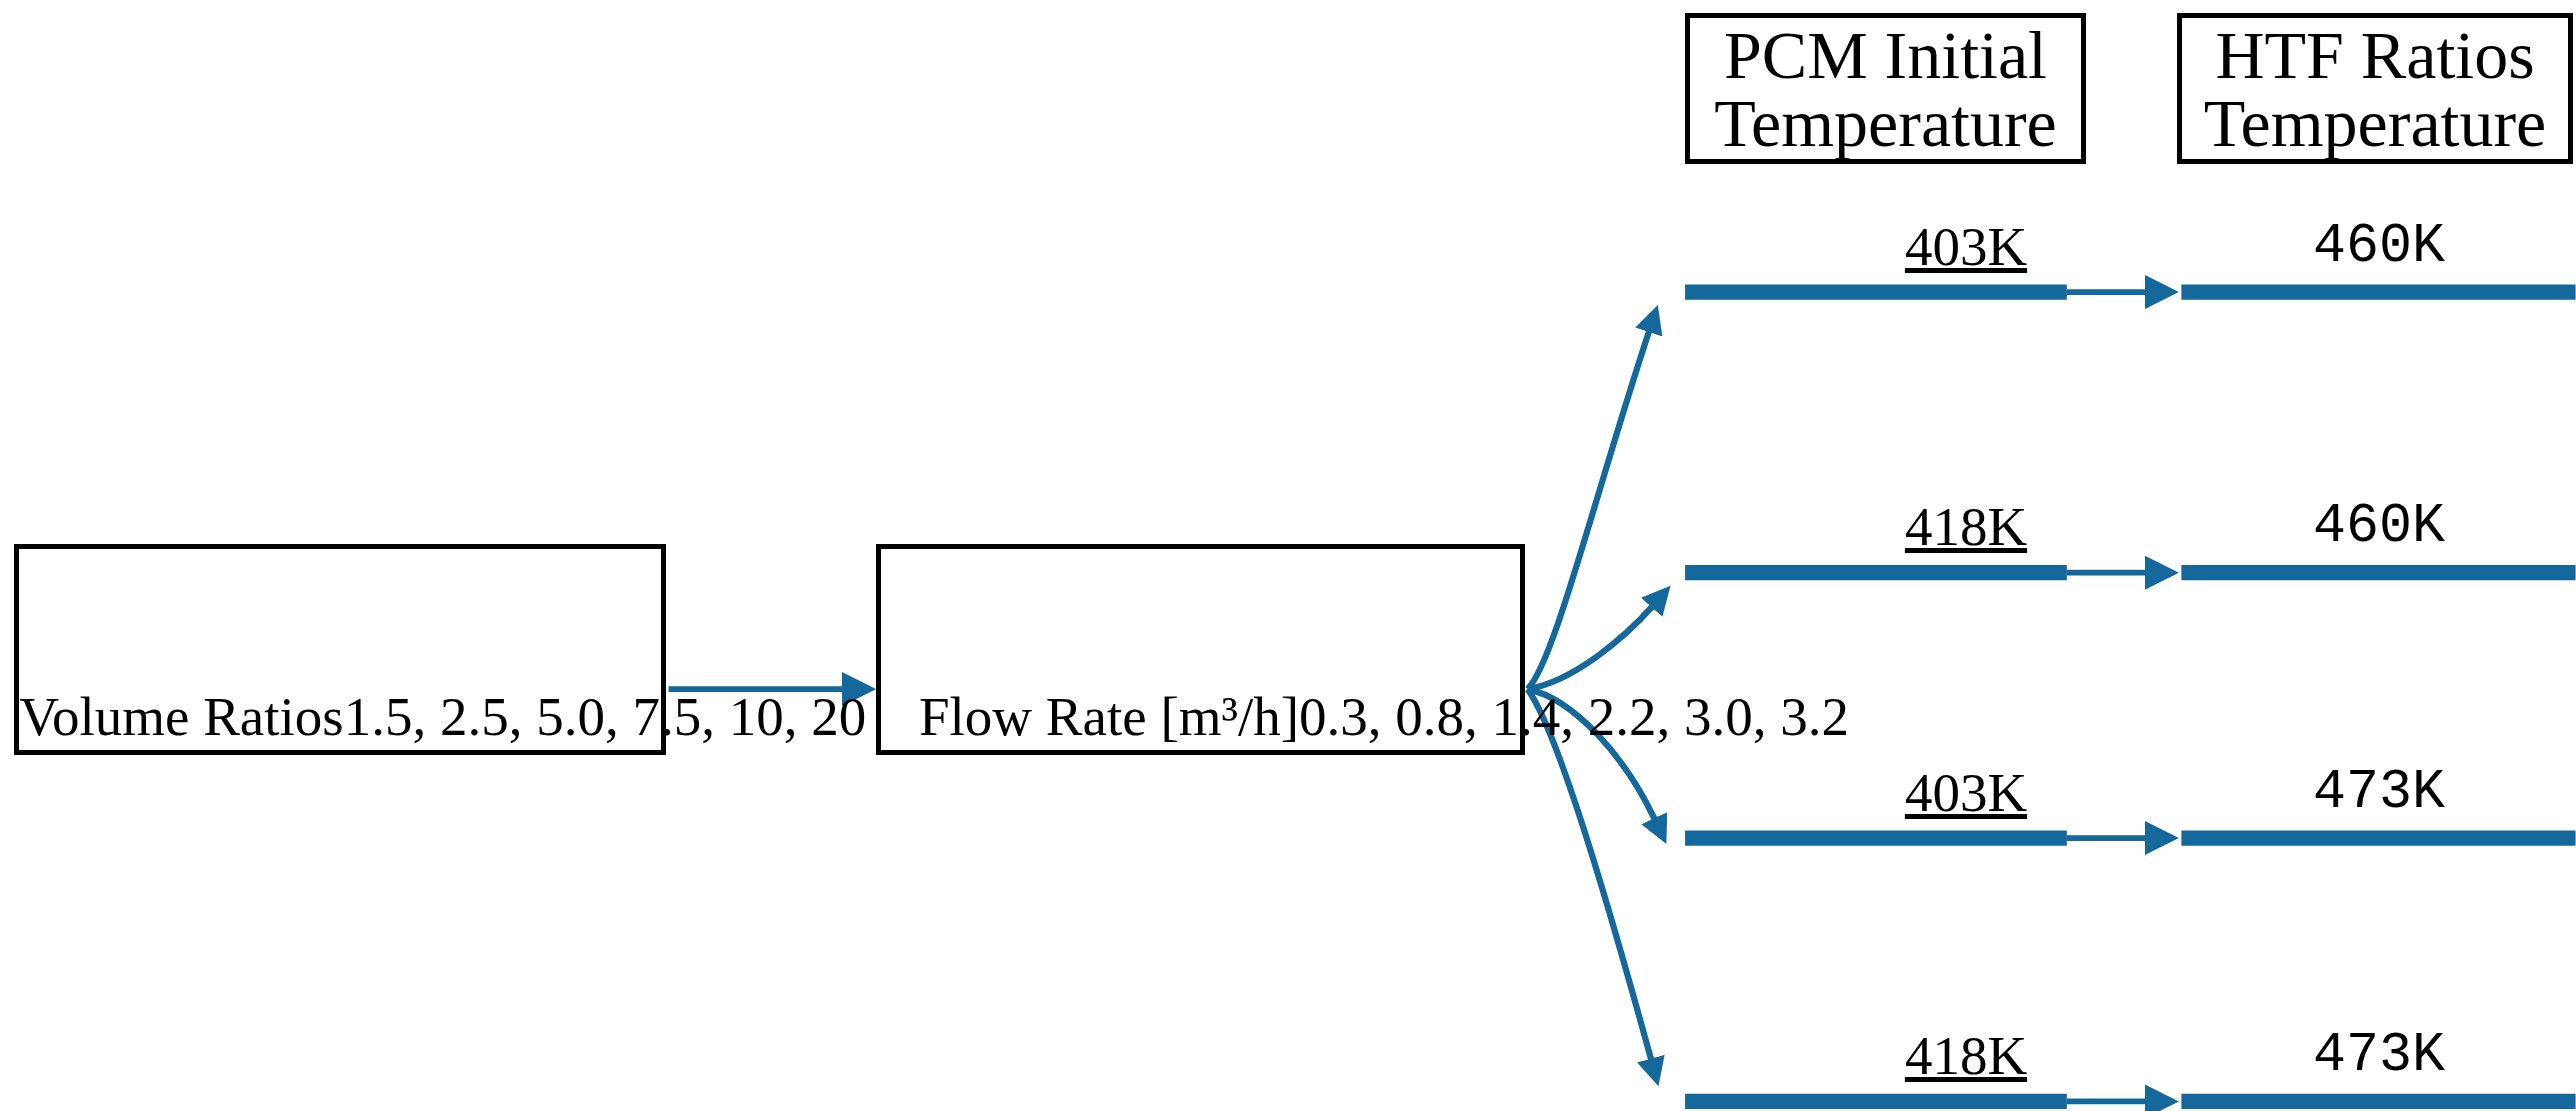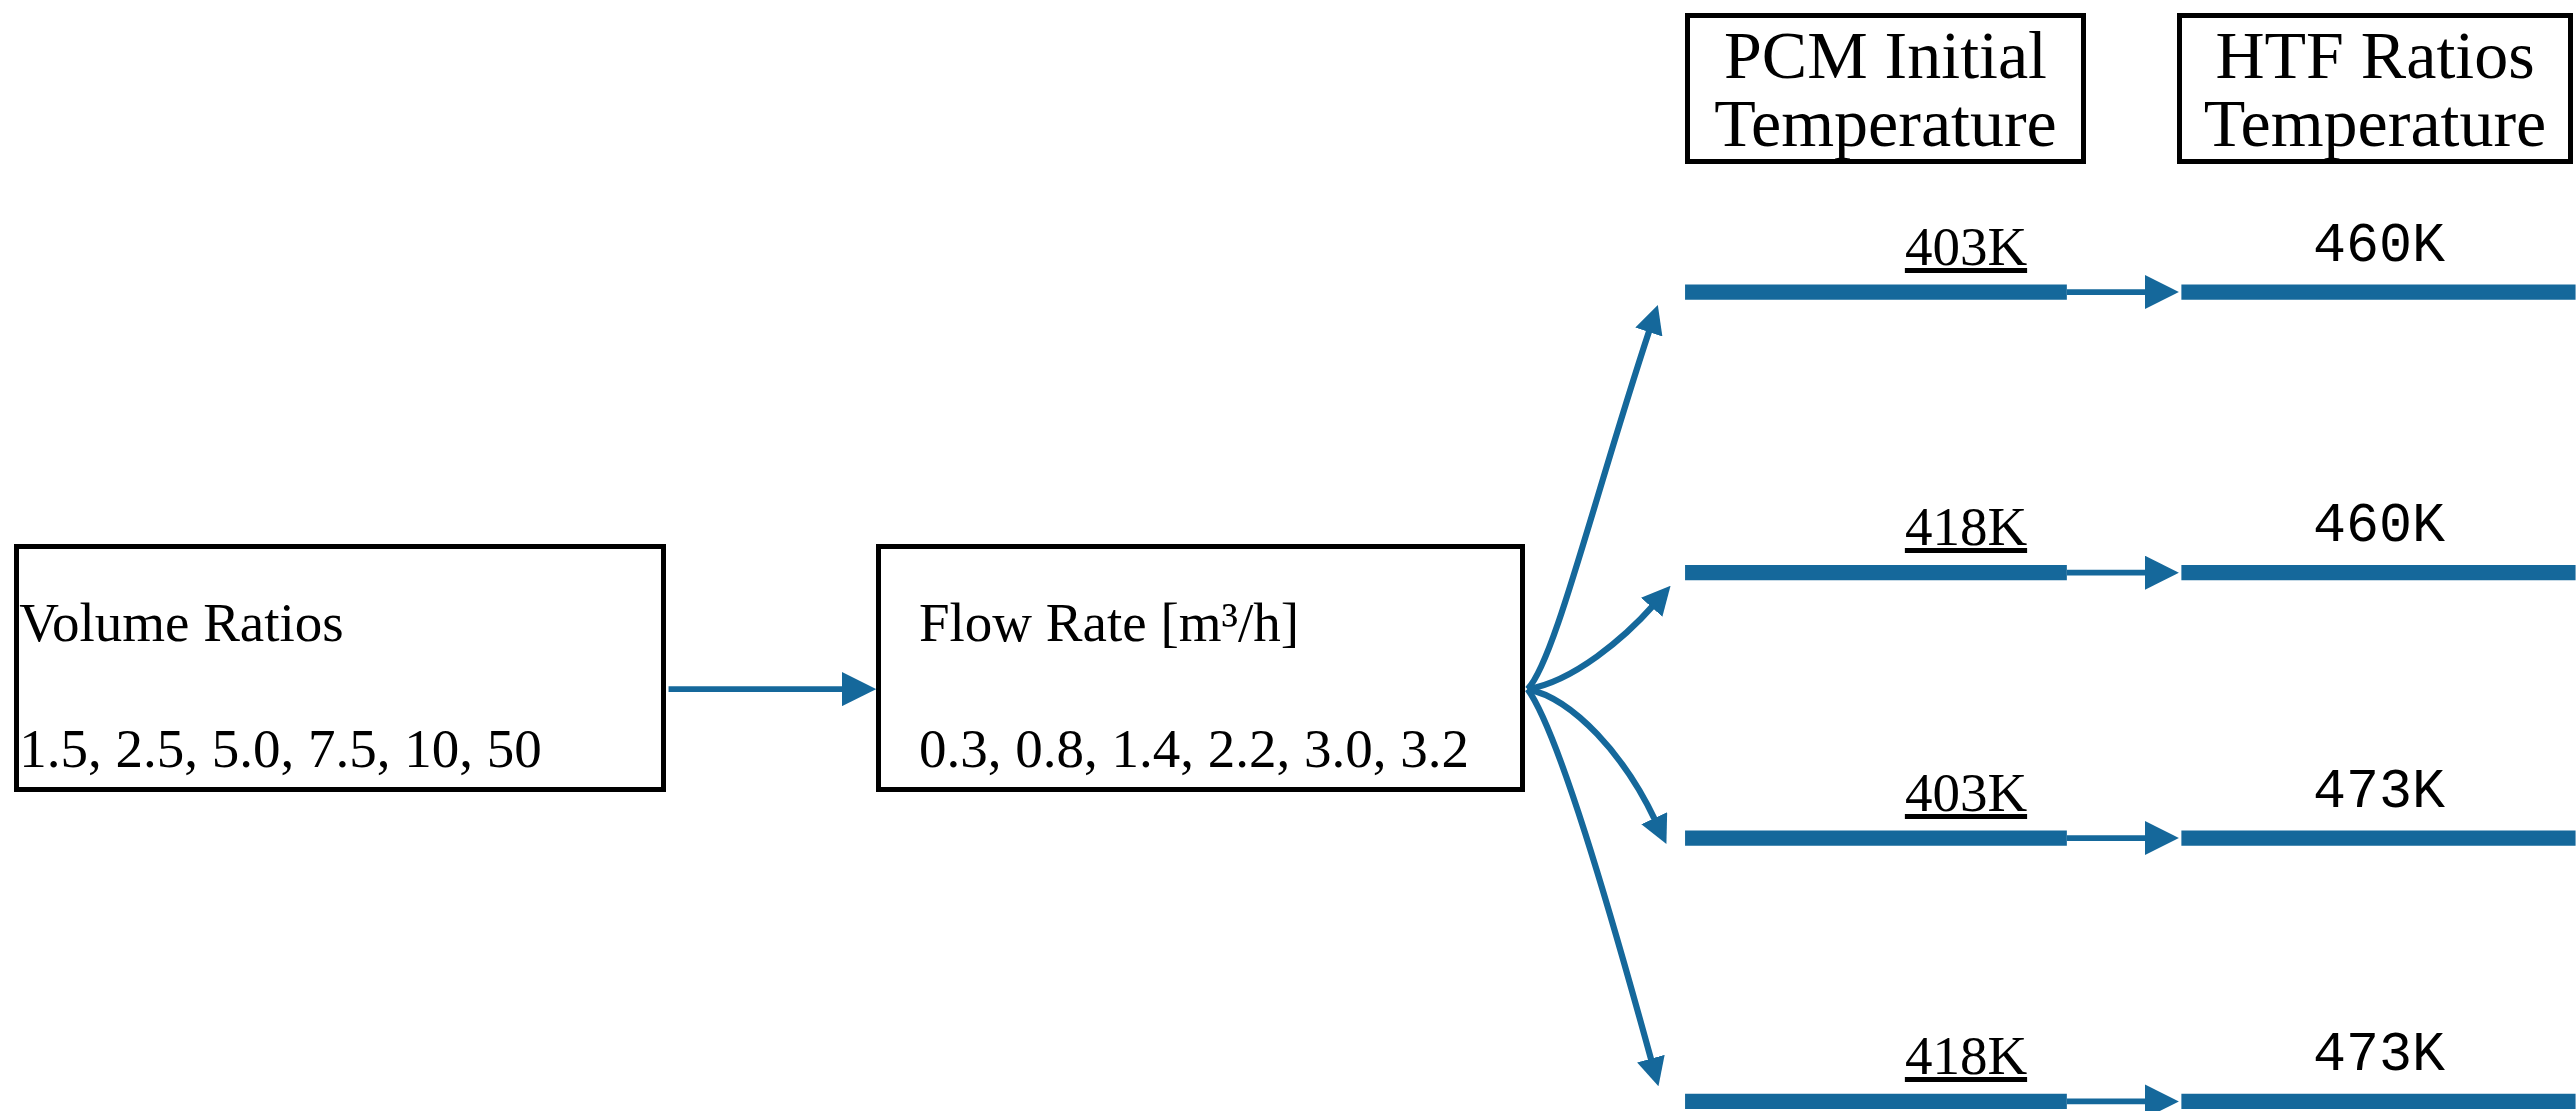--- a/index.html
+++ b/index.html
@@ -12,21 +12,21 @@
     color:#000000;
   }
   .arrow-layer{position:absolute;left:0;top:0;width:2576px;height:1111px;}
   .box{
     position:absolute;
     background:#ffffff;
     border:5.7px solid #000000;
     box-sizing:border-box;
     text-align:center;
   }
-  .main-box{width:652px;height:248px;top:544px;display:flex;flex-direction:column;align-items:flex-start;}
+  .main-box{width:652px;height:211px;top:544px;display:flex;flex-direction:row;align-items:flex-end;}
   .main-box .box-title{margin-top:40px;font-size:55px;line-height:67px;white-space:nowrap;}
   .main-box .box-values{margin-top:59px;font-size:55px;line-height:67px;white-space:nowrap;}
   .volume-box{left:14.3px;}
   .flow-box{left:876px;width:649px;padding-left:38px;}
   .header-box{
     top:13.4px;width:401px;height:151px;
     font-size:68px;line-height:68px;
     display:flex;flex-direction:column;justify-content:center;align-items:center;
   }
   .pcm-box{left:1685px;}
@@ -87,21 +87,21 @@
 
     <g>
       <line x1="1765" y1="1154" x2="2165" y2="1154" stroke="#15689b" stroke-width="16"></line>
       <line x1="2165" y1="1154" x2="2250" y2="1154" stroke="#15689b" stroke-width="6" marker-end="url(#ah)"></line>
       <line x1="2285" y1="1154" x2="2698" y2="1154" stroke="#15689b" stroke-width="16"></line>
     </g>
   </svg>
 
   <div class="box main-box volume-box">
     <div class="box-title">Volume Ratios</div>
-    <div class="box-values">1.5, 2.5, 5.0, 7.5, 10, 50</div>
+    <div class="box-values">1.5, 2.5, 5.0, 7.5, 10, 20</div>
   </div>
 
   <div class="box main-box flow-box">
     <div class="box-title">Flow Rate [m³/h]</div>
     <div class="box-values">0.3, 0.8, 1.4, 2.2, 3.0, 3.2</div>
   </div>
 
   <div class="box header-box pcm-box">
     <div>PCM Initial</div>
     <div>Temperature</div>

